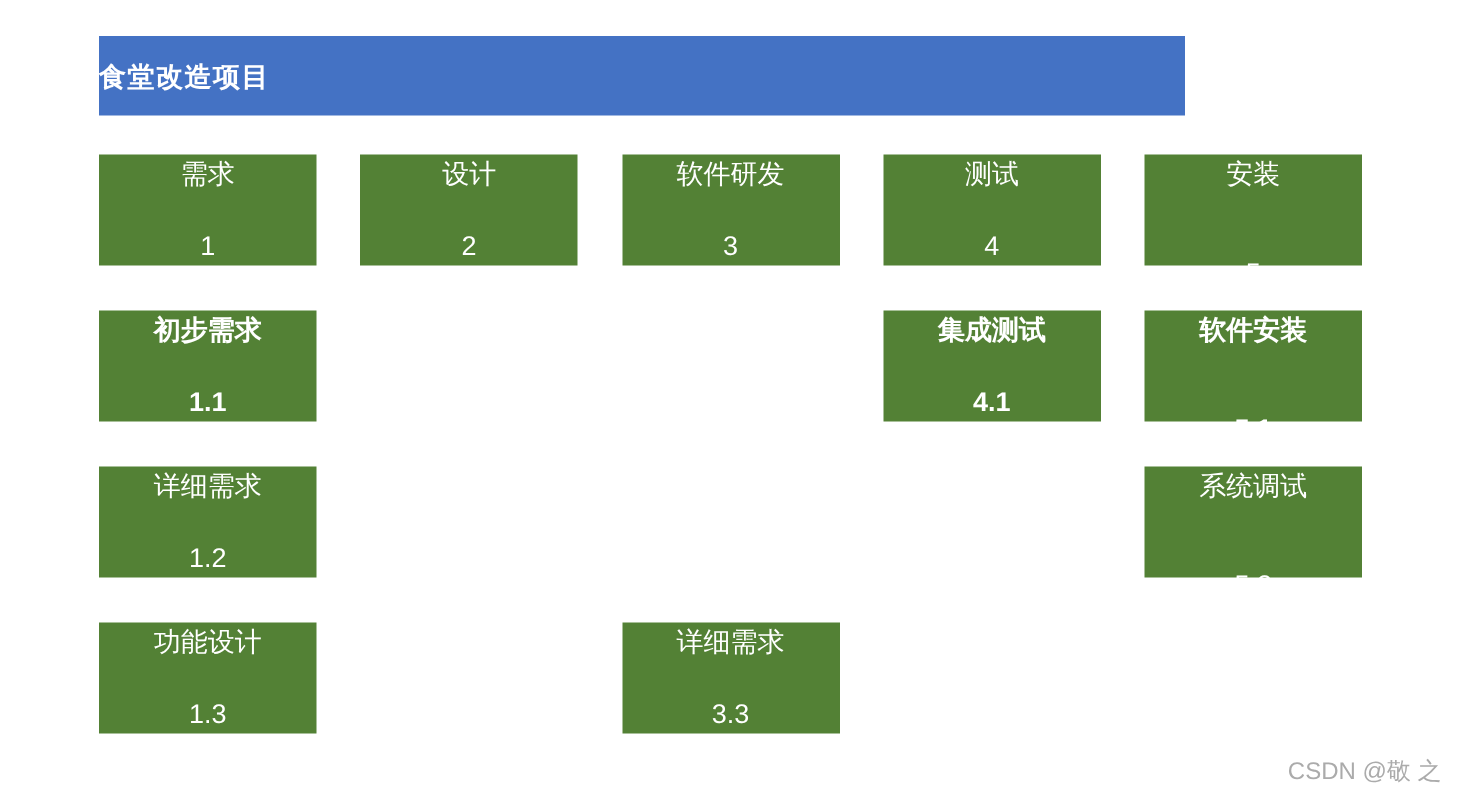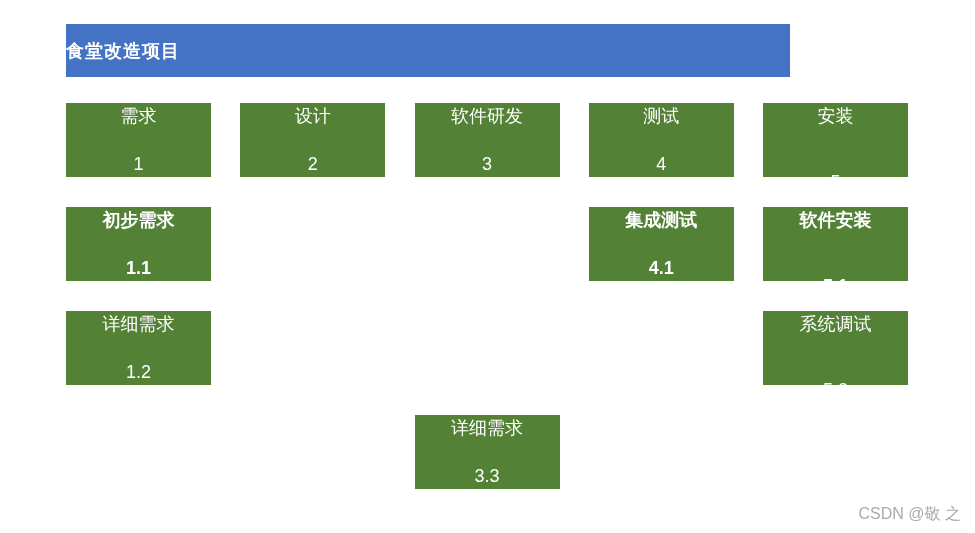--- a/index.html
+++ b/index.html
@@ -88,20 +88,24 @@
       <div class="box-code">1</div>
     </div>
     <div class="box c1 r2">
       <div class="box-label">初步需求</div>
       <div class="box-code">1.1</div>
     </div>
     <div class="box c1 r3">
       <div class="box-label">详细需求</div>
       <div class="box-code">1.2</div>
     </div>
+    <div class="box c1 r4">
+      <div class="box-label">功能设计</div>
+      <div class="box-code">1.3</div>
+    </div>
 
     <div class="box c2 r1">
       <div class="box-label">设计</div>
       <div class="box-code">2</div>
     </div>
 
     <div class="box c3 r1">
       <div class="box-label">软件研发</div>
       <div class="box-code">3</div>
     </div>

